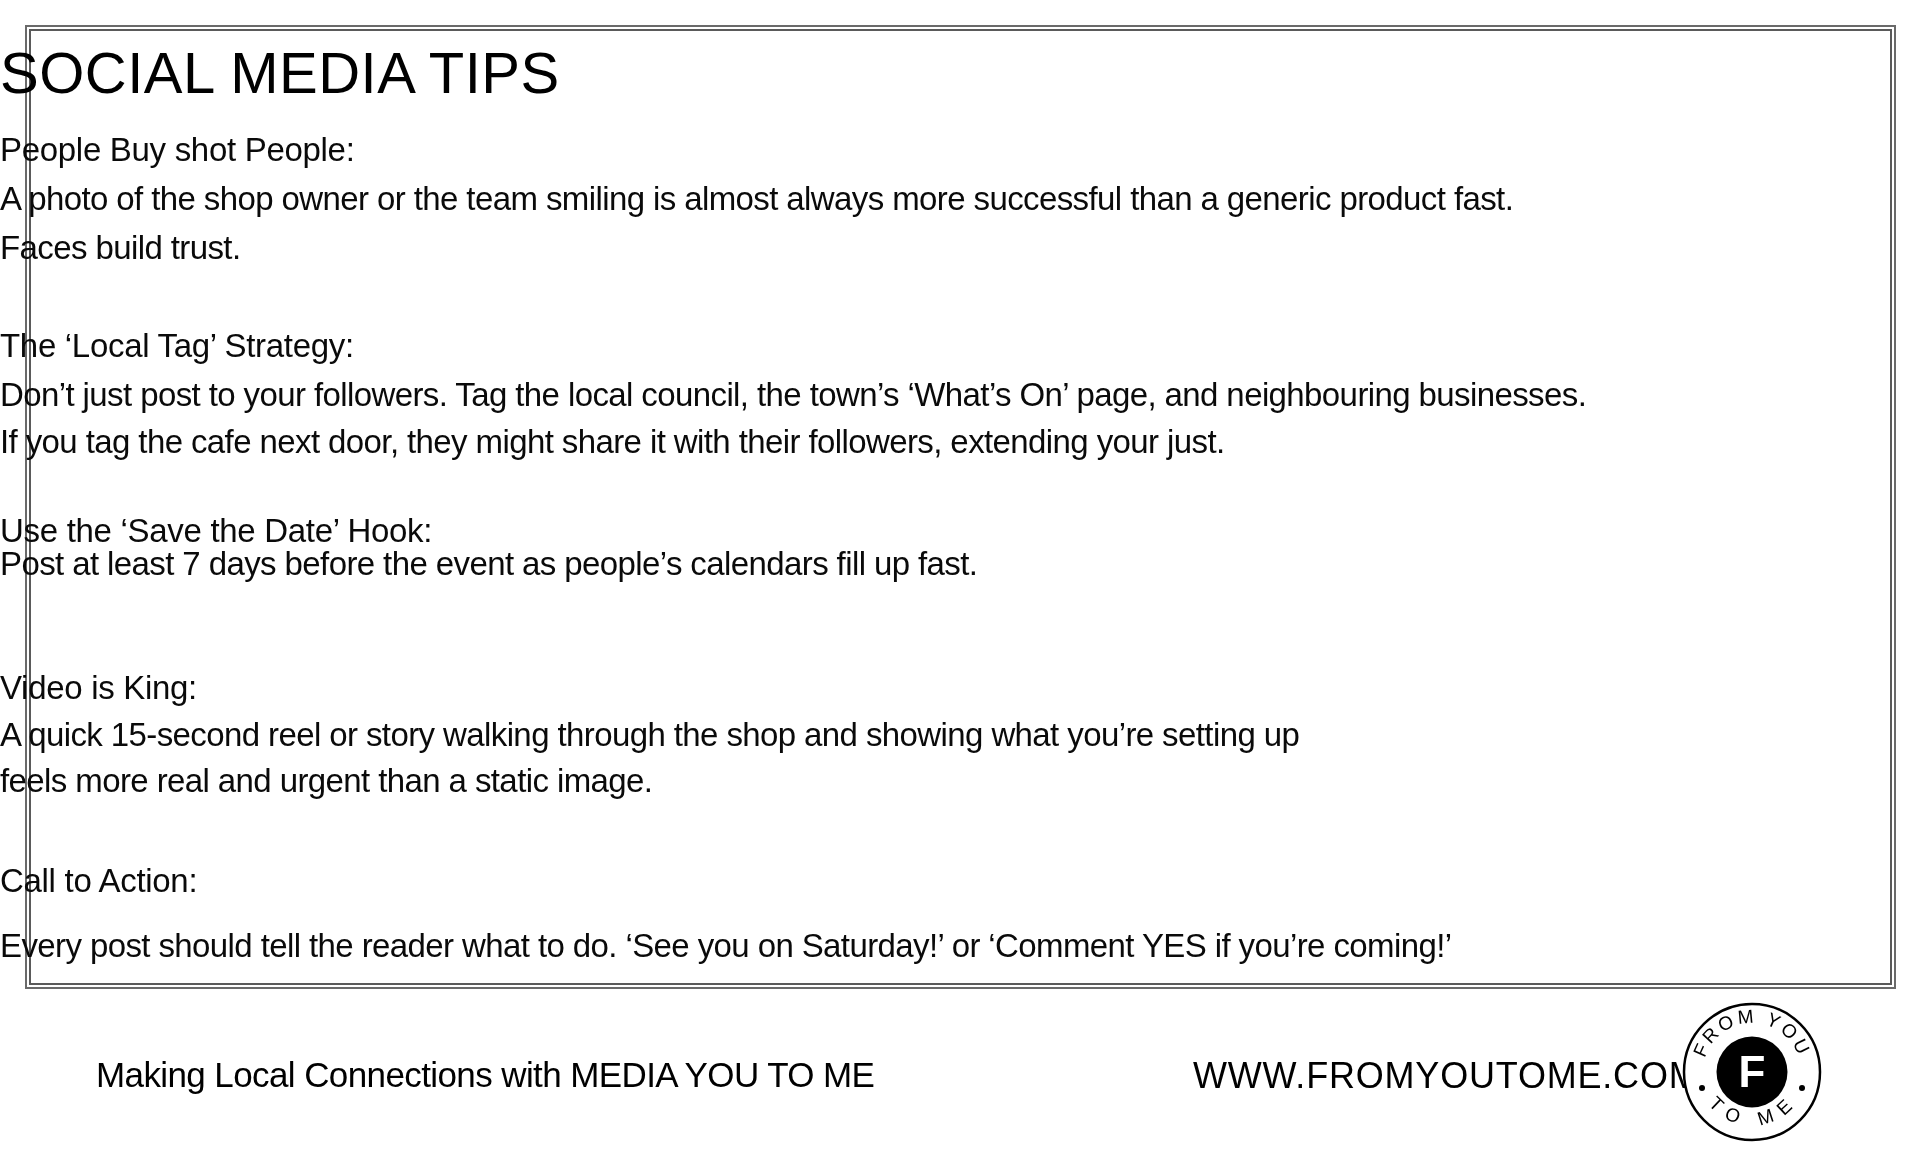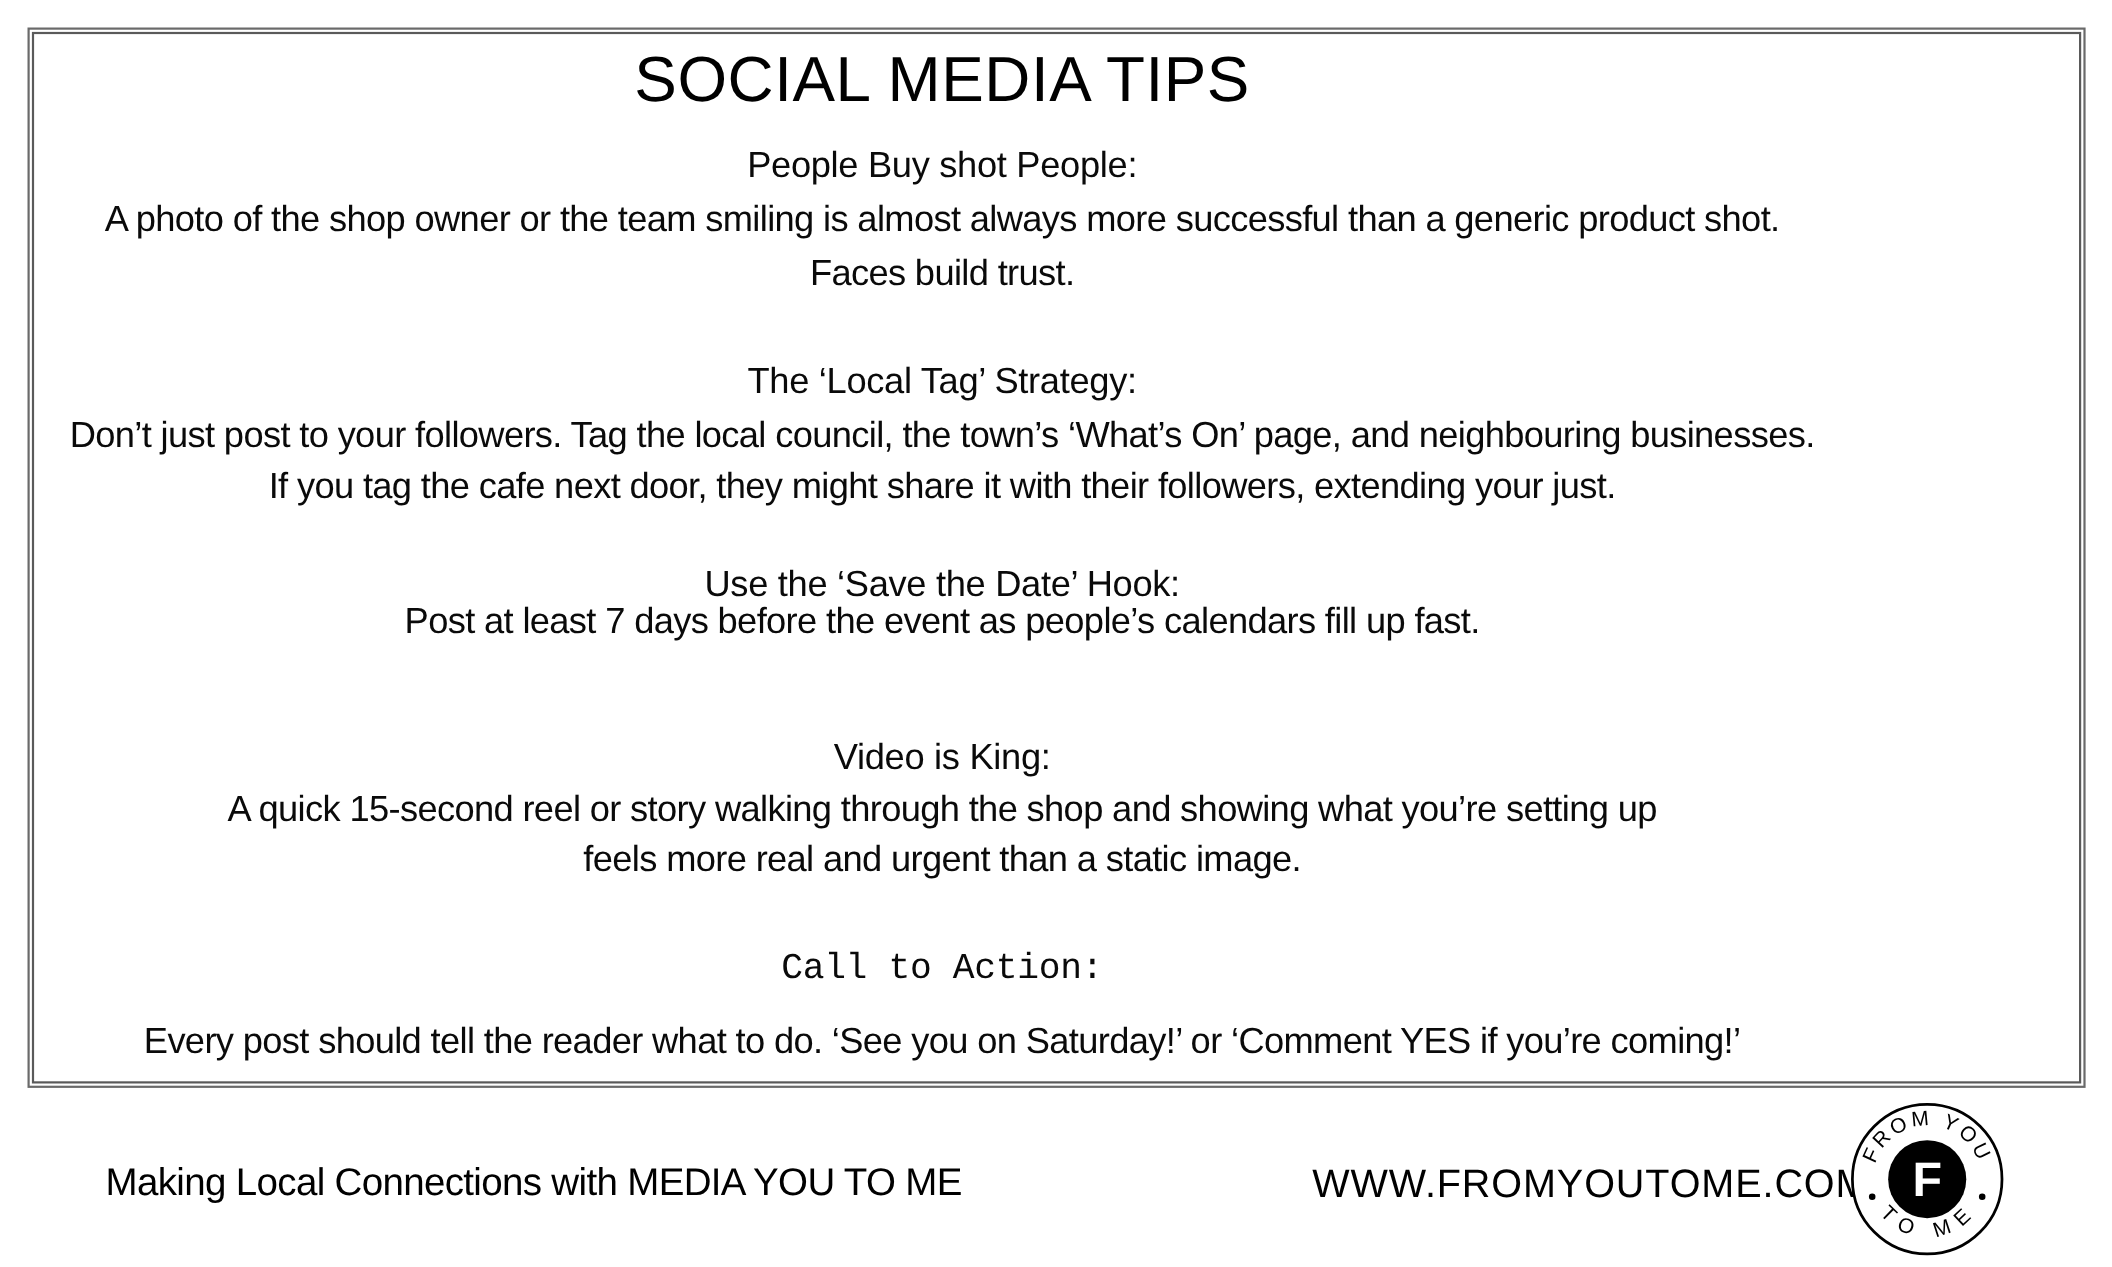--- a/index.html
+++ b/index.html
@@ -30,21 +30,21 @@
       top: 29px;
       width: 1863px;
       height: 956px;
       border: 2px solid #5a5a5a;
       box-sizing: border-box;
     }
     .line {
       position: absolute;
       left: 0;
       width: 1713px;
-      text-align: center;
+      text-align: left;
       white-space: nowrap;
       line-height: 1;
     }
     .title {
       font-size: 58px;
       font-weight: 400;
       letter-spacing: 0.5px;
       color: #000;
     }
     .heading {
@@ -90,21 +90,21 @@
 <body>
 
 <div>
   <div class="frame-outer"></div>
   <div class="frame-inner"></div>
 
   <div class="line title" style="top:44px;">SOCIAL MEDIA TIPS</div>
 
   <div>
     <div class="line heading" style="top:133px;">People Buy shot People:</div>
-    <div class="line body-line" style="top:182px;">A photo of the shop owner or the team smiling is almost always more successful than a generic product shot.</div>
+    <div class="line body-line" style="top:182px;">A photo of the shop owner or the team smiling is almost always more successful than a generic product fast.</div>
     <div class="line body-line" style="top:231px;">Faces build trust.</div>
   </div>
 
   <div>
     <div class="line heading" style="top:329px;">The ‘Local Tag’ Strategy:</div>
     <div class="line body-line" style="top:378px;">Don’t just post to your followers. Tag the local council, the town’s ‘What’s On’ page, and neighbouring businesses.</div>
     <div class="line body-line" style="top:425px;">If you tag the cafe next door, they might share it with their followers, extending your just.</div>
   </div>
 
   <div>
@@ -112,21 +112,21 @@
     <div class="line body-line" style="top:547px;">Post at least 7 days before the event as people’s calendars fill up fast.</div>
   </div>
 
   <div>
     <div class="line heading" style="top:671px;">Video is King:</div>
     <div class="line body-line" style="top:718px;">A quick 15-second reel or story walking through the shop and showing what you’re setting up</div>
     <div class="line body-line" style="top:764px;">feels more real and urgent than a static image.</div>
   </div>
 
   <div>
-    <div class="line heading" style="top:864px;font-family:Liberation Mono, monospace;">Call to Action:</div>
+    <div class="line heading" style="top:864px;">Call to Action:</div>
     <div class="line body-line" style="top:929px;">Every post should tell the reader what to do. ‘See you on Saturday!’ or ‘Comment YES if you’re coming!’</div>
   </div>
 </div>
 
 <div>
   <div class="tagline">Making Local Connections with MEDIA YOU TO ME</div>
   <div class="url">WWW.FROMYOUTOME.COM</div>
 
   <div class="logo">
     <svg width="142" height="142" viewBox="0 0 142 142" xmlns="http://www.w3.org/2000/svg">

